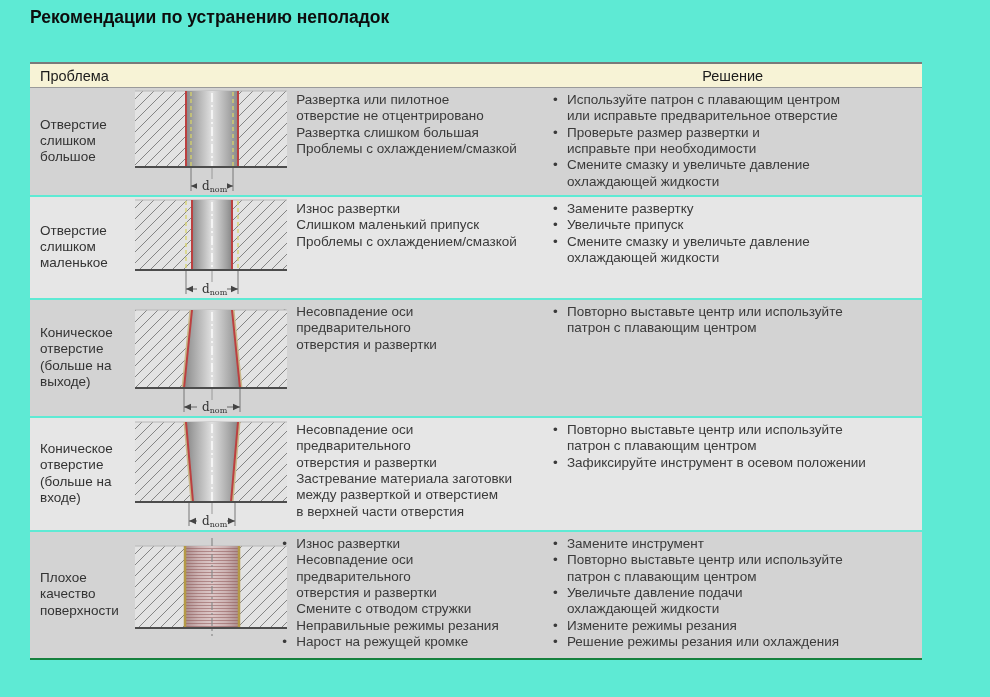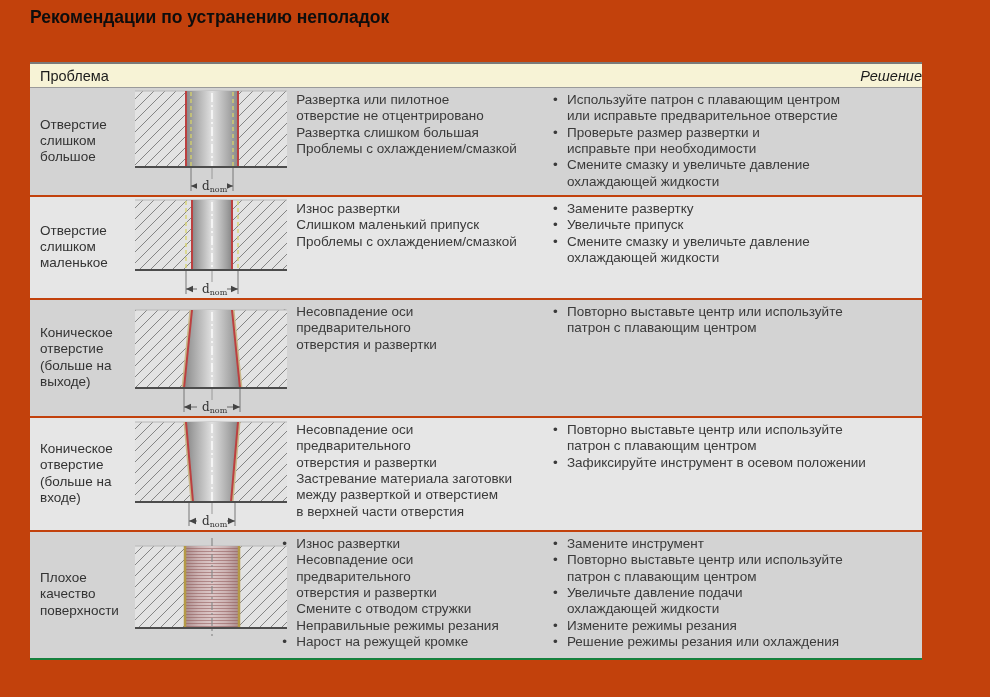--- a/index.html
+++ b/index.html
@@ -1,24 +1,24 @@
 <!DOCTYPE html>
 <html><head>
 <meta charset="utf-8">
 <style>
   html,body{margin:0;padding:0;background:#ffffff;}
-  .page{position:relative;width:990px;height:697px;background:#c2410c;overflow:hidden;
+  .page{position:relative;width:990px;height:697px;background:#5eead4;overflow:hidden;
         font-family:"Liberation Sans",sans-serif;color:#333;}
   .title{position:absolute;left:30px;top:7px;font-size:17.5px;font-weight:bold;color:#0d0d0d;}
   .tbl{position:absolute;left:30px;top:62px;width:892px;border-top:2px solid #7a7a7a;border-bottom:2px solid #15803d;}
   .thead{display:flex;height:23px;background:#f7f3d6;border-bottom:1px solid #9a9a9a;align-items:center;}
   .th{font-size:14.5px;color:#1b1b1b;}
   .th.c1{width:257px;padding-left:10px;box-sizing:border-box;}
   .th.c2{width:278px;text-align:left;margin-top:48px;}
-  .th.c3{width:395px;text-align:right;font-style:italic;}
+  .th.c3{width:395px;text-align:center;}
   .row{display:flex;position:relative;}
   .row + .row{margin-top:2px;}
   .row.dark{background:#d3d3d3;}
   .row.light{background:#e6e6e6;}
   .cell{box-sizing:border-box;}
   .problem-cell{width:257px;position:relative;border-radius:8px;}
   .problem-label{position:absolute;left:10px;top:50%;transform:translateY(-50%);
                  width:110px;font-size:13.5px;line-height:1.22;color:#333;white-space:pre-line;}
   .diagram-wrap{position:absolute;left:105px;top:0;width:152px;}
   .cause-cell{width:278px;padding:4px 4px 4px 6px;}

